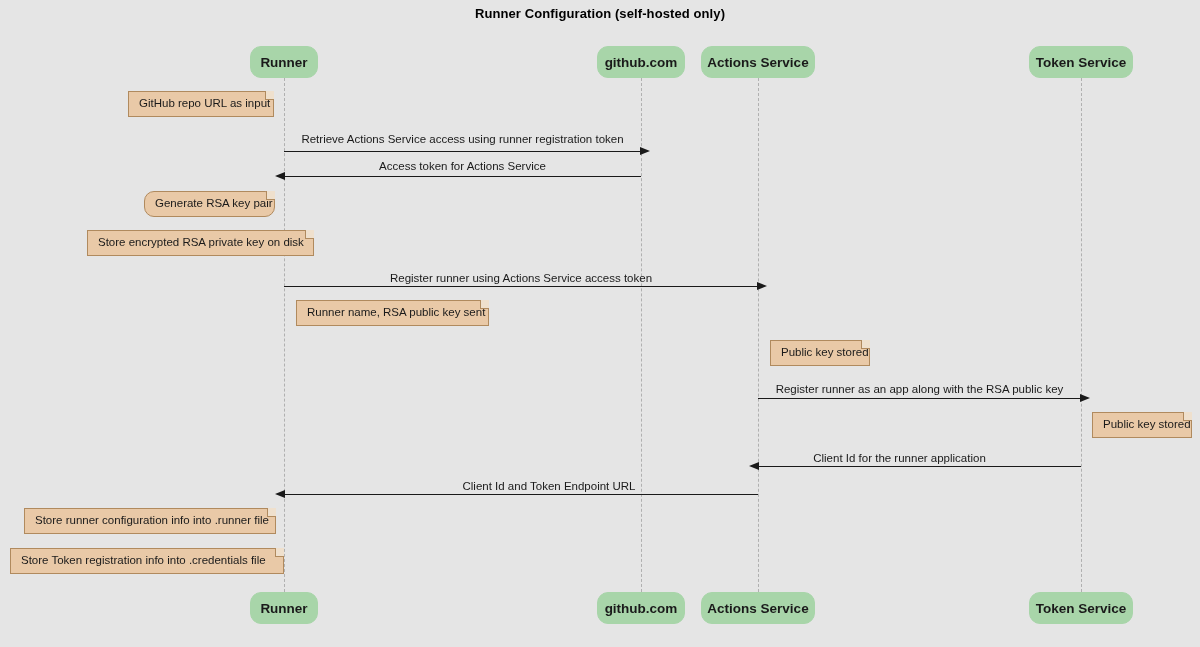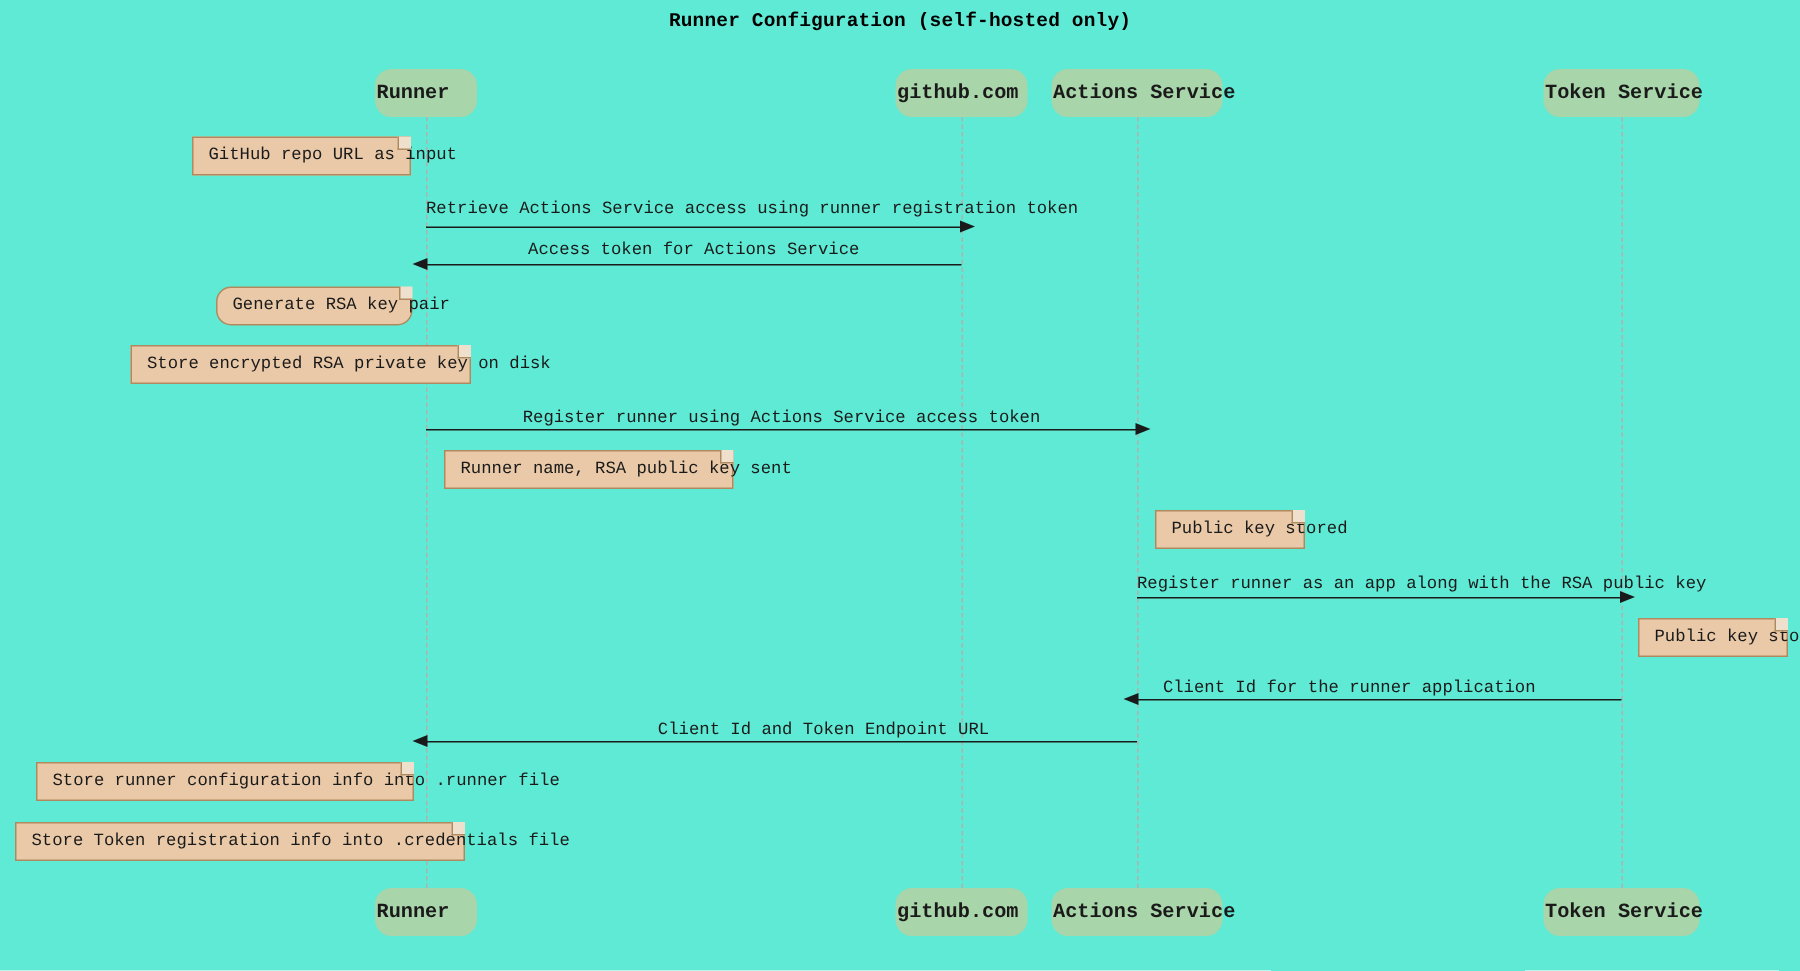--- a/index.html
+++ b/index.html
@@ -10,22 +10,21 @@
   }
   body {
     font-family: "Liberation Sans", sans-serif;
     color: #000000;
   }
   #diagram {
     position: relative;
     width: 1200px;
     height: 647px;
     overflow: hidden;
-    background: #5eead4;
-    font-family: Liberation Mono, monospace;
+    background: #e5e5e5;
   }
   
   .diagram-title {
     position: absolute;
     left: 0;
     top: 6px;
     width: 1200px;
     text-align: center;
     font-size: 13px;
     font-weight: bold;
@@ -40,21 +39,21 @@
   }
   
   .participant {
     position: absolute;
     height: 32px;
     background: #a8d5a9;
     border: 1px solid #a8d5a9;
     border-radius: 11px;
     display: flex;
     align-items: center;
-    justify-content: flex-start;
+    justify-content: center;
     font-size: 13.5px;
     font-weight: bold;
     color: #1a1a1a;
     box-sizing: border-box;
     white-space: nowrap;
   }
   
   .note {
     position: absolute;
     background: #e9c9a7;
@@ -198,19 +197,19 @@
         <span class="fold"></span>
       </div>
       <div class="note" style="left: 1092px; top: 412px; width: 100px;">
         <span>Public key stored</span>
         <span class="fold"></span>
       </div>
       <div class="note" style="left: 24px; top: 508px; width: 252px;">
         <span>Store runner configuration info into .runner file</span>
         <span class="fold"></span>
       </div>
-      <div class="note" style="left: 10px; top: 548px; width: 300px; text-align: center;">
+      <div class="note" style="left: 10px; top: 548px; width: 274px; text-align: center;">
         <span>Store Token registration info into .credentials file</span>
         <span class="fold"></span>
       </div>
     </div>
 
 </div>
 
 </body></html>

